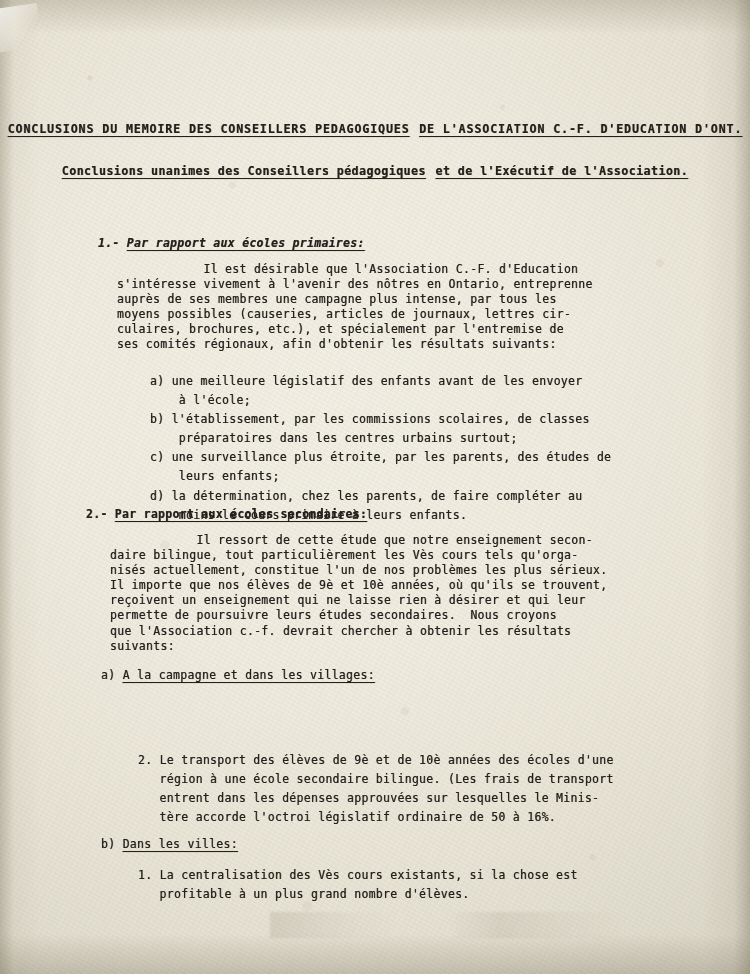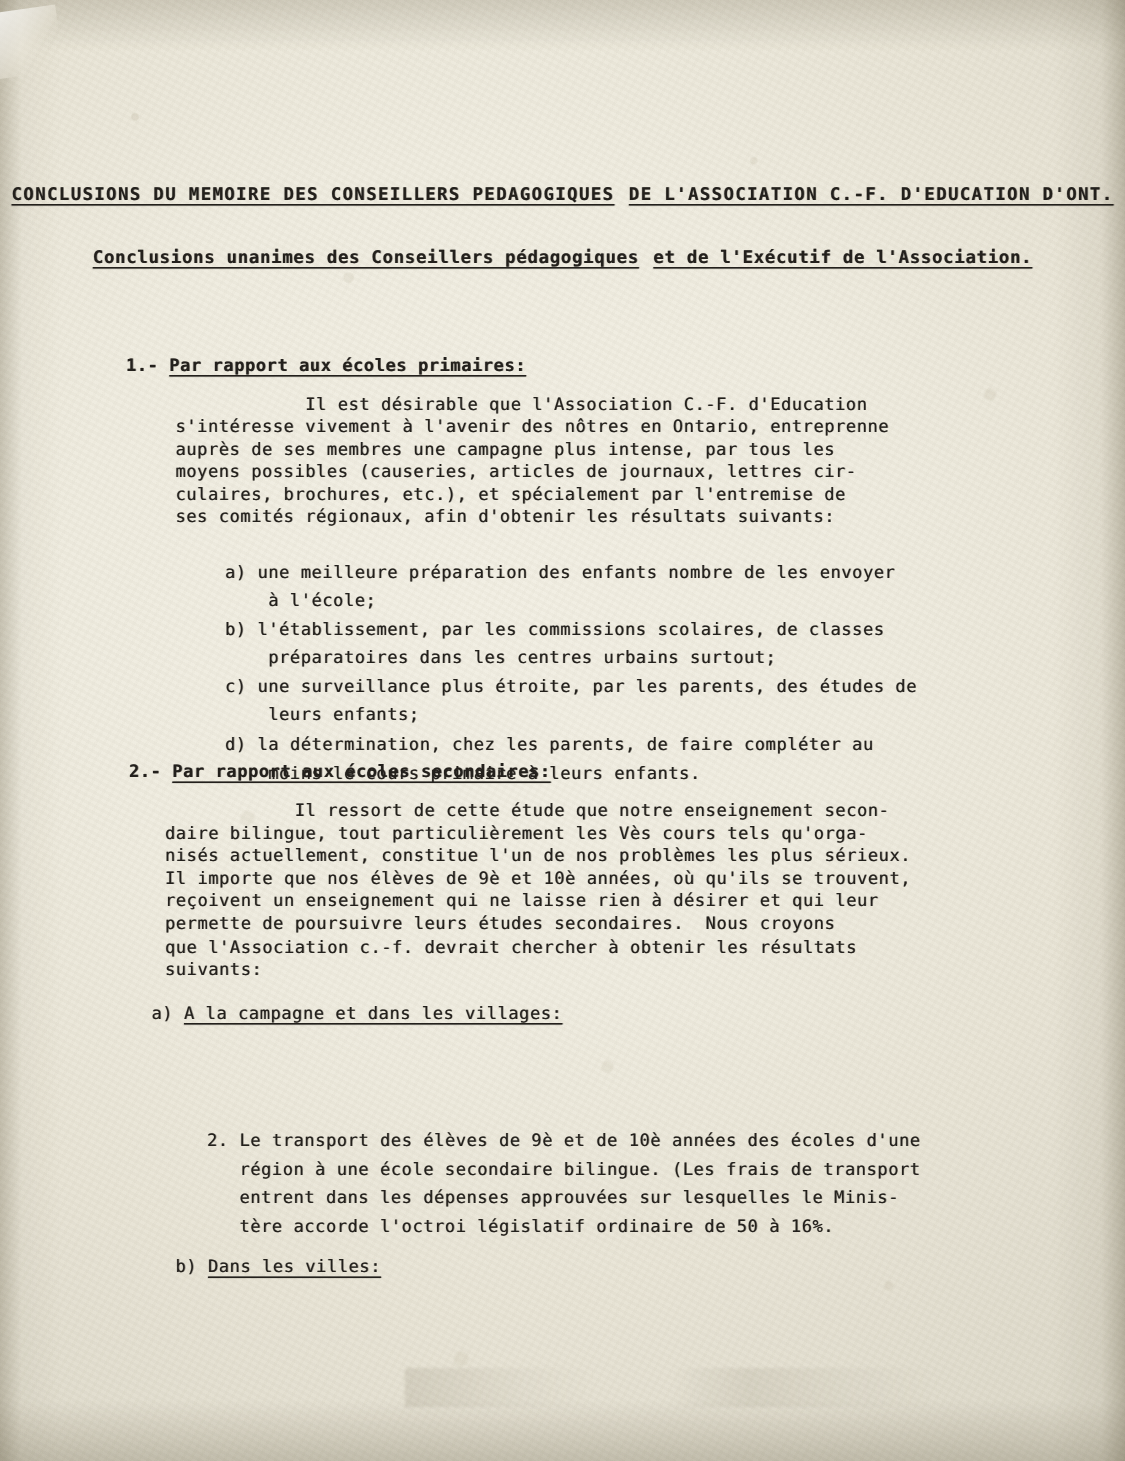--- a/index.html
+++ b/index.html
@@ -89,32 +89,32 @@
 
   .title-block { position: absolute; left: 0; right: 0; top: 82px; text-align: center; }
   .title-line { display: inline-block; }
   .title-block .tw { font-size: 11.6px; letter-spacing: 0.9px; }
   #title2 { margin-top: 20px; }
   #subtitle1 { margin-top: 27px; letter-spacing: 0.45px; }
   #subtitle2 { margin-top: 2px; letter-spacing: 0.45px; }
 
   .blk { position: absolute; }
 
-  #sec1-head { left: 84px; top: 232px; }
+  #sec1-head { left: 98px; top: 232px; font-style: italic; }
   #sec1-para { left: 117px; top: 262px; }
   #sec1-list { left: 150px; top: 370px; }
 
   #sec2-head { left: 86px; top: 503px; }
   #sec2-para { left: 110px; top: 533px; }
 
   #seca-head { left: 101px; top: 664px; }
   #seca-item1 { left: 138px; top: 696px; }
   #seca-item2 { left: 138px; top: 749px; }
 
-  #secb-head { left: 117px; top: 833px; }
+  #secb-head { left: 101px; top: 833px; }
   #secb-item1 { left: 138px; top: 864px; }
 
   .hang { display: block; }
 </style>
 </head>
 <body>
 
 <div class="page">
 
   <div class="content">
@@ -131,21 +131,21 @@
     </div>
 
     <div class="blk tw" id="sec1-para">            Il est désirable que l'Association C.-F. d'Education
 s'intéresse vivement à l'avenir des nôtres en Ontario, entreprenne
 auprès de ses membres une campagne plus intense, par tous les
 moyens possibles (causeries, articles de journaux, lettres cir-
 culaires, brochures, etc.), et spécialement par l'entremise de
 ses comités régionaux, afin d'obtenir les résultats suivants:</div>
 
     <div class="blk" id="sec1-list">
-      <div class="hang"><span class="tw">a)</span><span class="tw"> </span><span class="tw">une meilleure préparation des enfants nombre de les envoyer
+      <div class="hang"><span class="tw">a)</span><span class="tw"> </span><span class="tw">une meilleure législatif des enfants avant de les envoyer
     à l'école;</span></div>
       <div class="hang"><span class="tw">b)</span><span class="tw"> </span><span class="tw">l'établissement, par les commissions scolaires, de classes
     préparatoires dans les centres urbains surtout;</span></div>
       <div class="hang"><span class="tw">c)</span><span class="tw"> </span><span class="tw">une surveillance plus étroite, par les parents, des études de
     leurs enfants;</span></div>
       <div class="hang"><span class="tw">d)</span><span class="tw"> </span><span class="tw">la détermination, chez les parents, de faire compléter au
     moins le cours primaire à leurs enfants.</span></div>
     </div>
 
     <div class="blk" id="sec2-head">
@@ -170,20 +170,24 @@
       <span class="tw">2.</span><span class="tw"> </span><span class="tw">Le transport des élèves de 9è et de 10è années des écoles d'une
    région à une école secondaire bilingue. (Les frais de transport
    entrent dans les dépenses approuvées sur lesquelles le Minis-
    tère accorde l'octroi législatif ordinaire de 50 à 16%.</span>
     </div>
 
     <div class="blk" id="secb-head">
       <span class="tw">b)</span><span class="tw"> </span><span class="tw u">Dans les villes:</span>
     </div>
 
+    <div class="blk" id="secb-item1">
+      <span class="tw">1.</span><span class="tw"> </span><span class="tw">La centralisation des Vès cours existants, si la chose est
+   profitable à un plus grand nombre d'élèves.</span>
+    </div>
 
   </div>
 
   <div class="grain"></div>
   <div class="vignette"></div>
   <div class="corner-crease"></div>
   <div class="smudge-bottom"></div>
 </div>
 
 </body></html>

